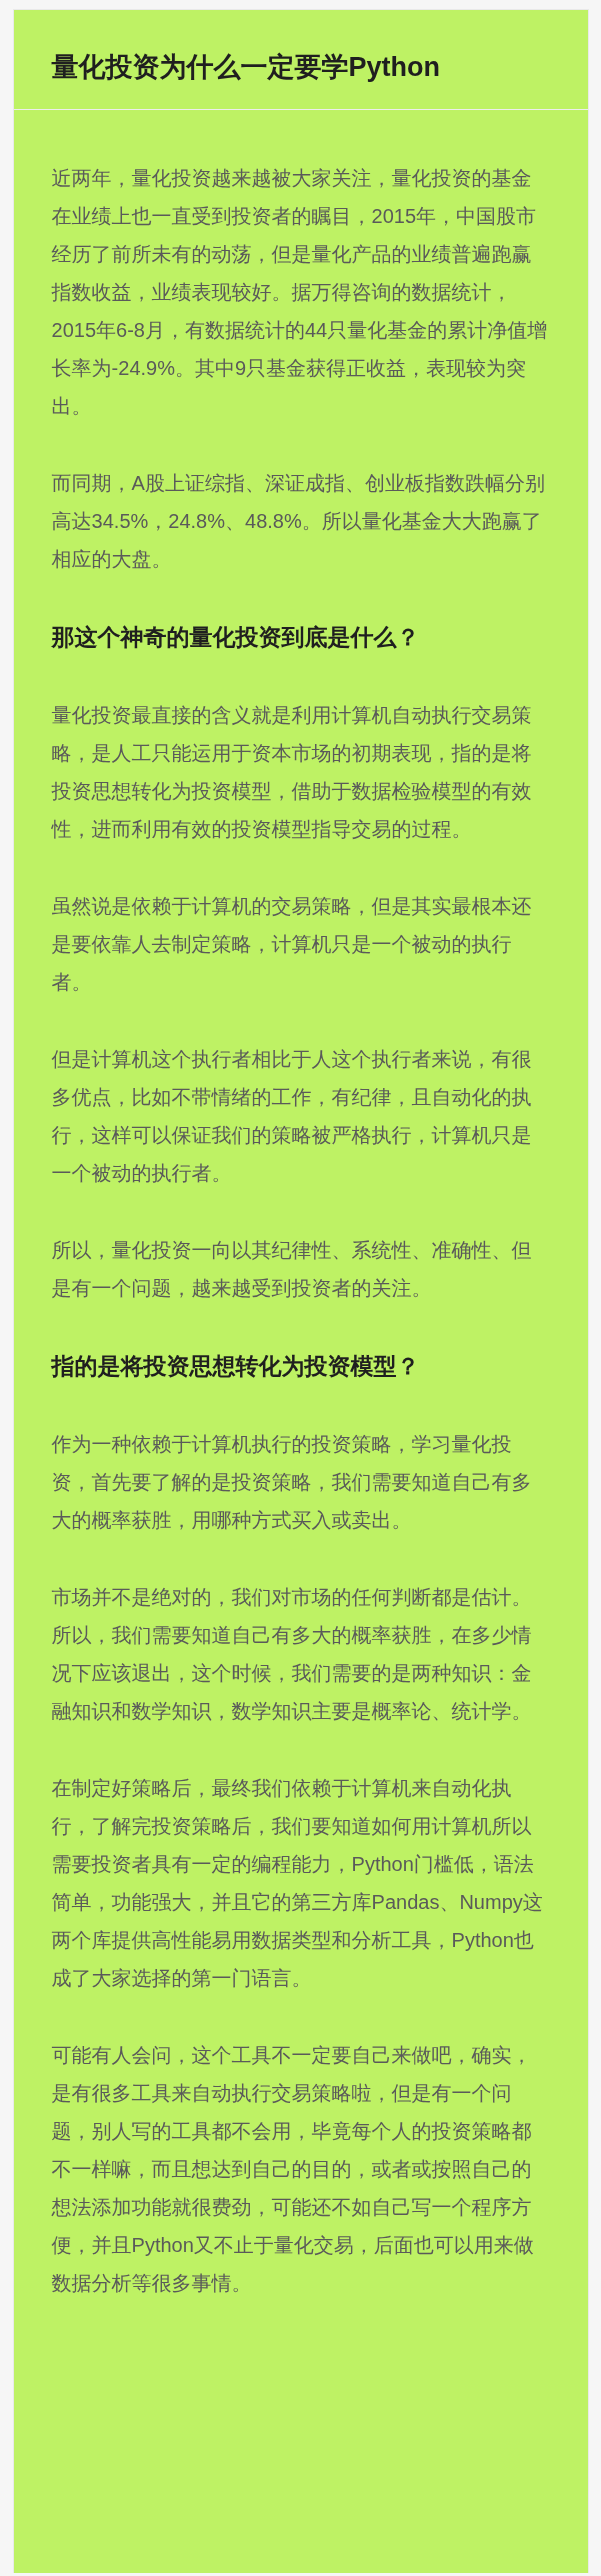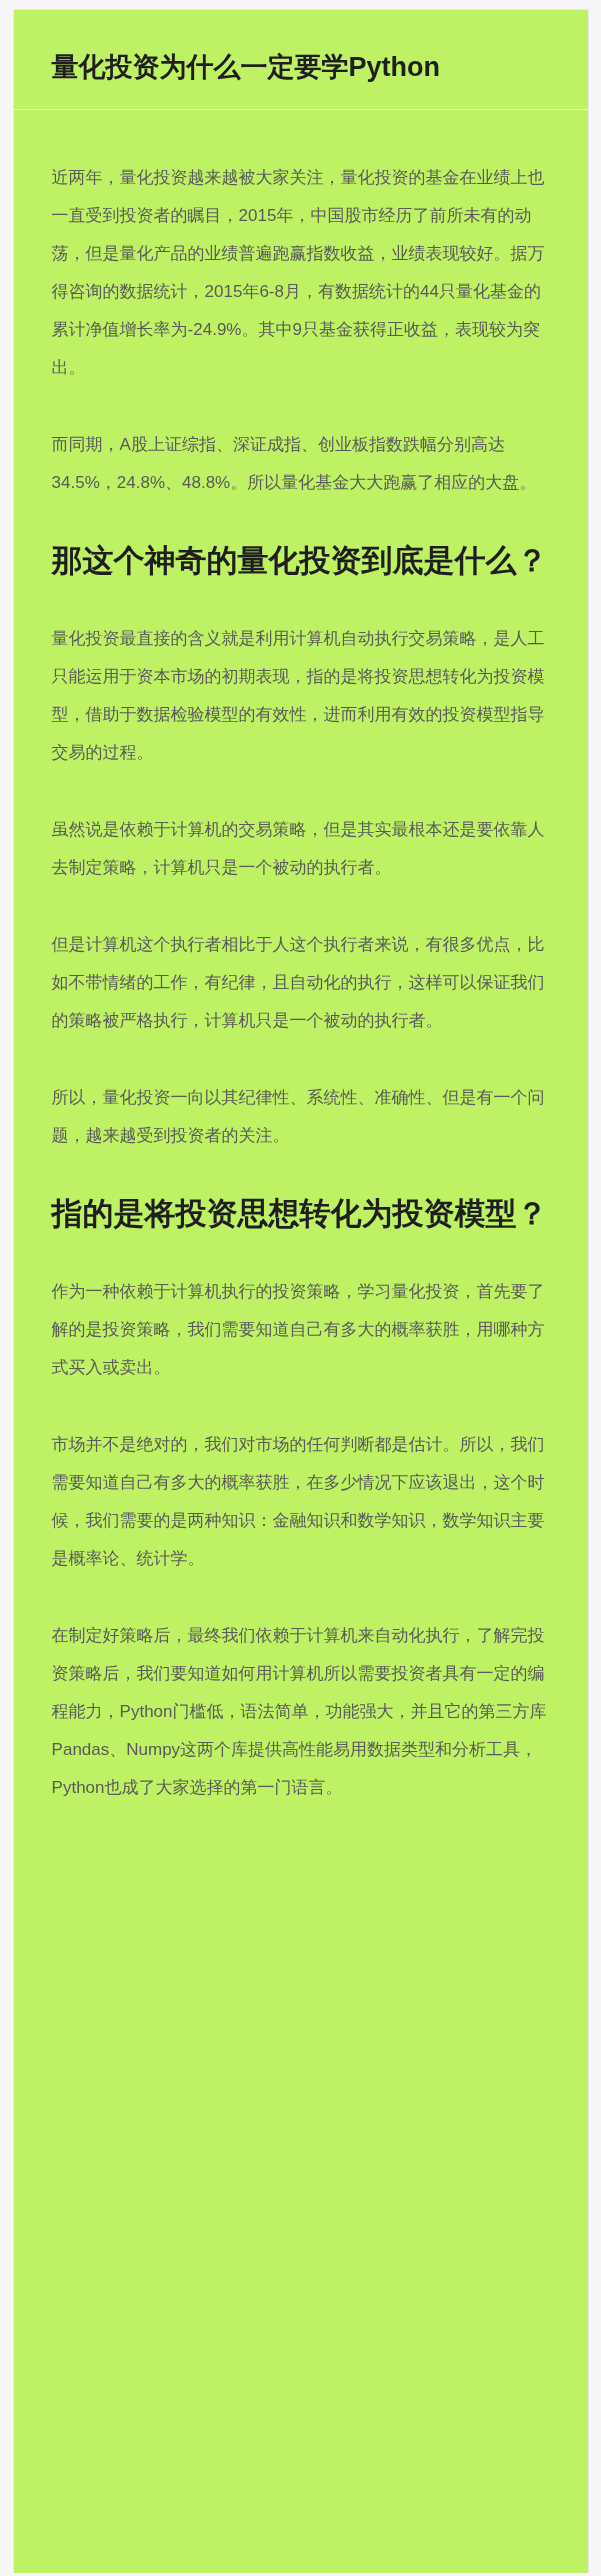--- a/index.html
+++ b/index.html
@@ -31,30 +31,30 @@
     font-size: 27px;
     line-height: 1.35;
     font-weight: 700;
     color: #1f1f1f;
   }
   .article-body {
     padding: 49px 38px 46px 38px;
   }
   .article-body p {
     margin: 0 0 39px 0;
-    font-size: 17px;
+    font-size: 20px;
     line-height: 38px;
     font-weight: 400;
     color: #5a5a5a;
     text-align: left;
     word-break: break-word;
   }
   .article-body h2 {
     margin: 0 0 39px 0;
-    font-size: 31px;
+    font-size: 23px;
     line-height: 40px;
     font-weight: 700;
     color: #1f1f1f;
   }
   .article-body > :last-child {
     margin-bottom: 0;
   }
 </style>
 </head>
 <body>
@@ -69,15 +69,16 @@
     <p>而同期，A股上证综指、深证成指、创业板指数跌幅分别高达34.5%，24.8%、48.8%。所以量化基金大大跑赢了相应的大盘。</p>
     <h2>那这个神奇的量化投资到底是什么？</h2>
     <p>量化投资最直接的含义就是利用计算机自动执行交易策略，是人工只能运用于资本市场的初期表现，指的是将投资思想转化为投资模型，借助于数据检验模型的有效性，进而利用有效的投资模型指导交易的过程。</p>
     <p>虽然说是依赖于计算机的交易策略，但是其实最根本还是要依靠人去制定策略，计算机只是一个被动的执行者。</p>
     <p>但是计算机这个执行者相比于人这个执行者来说，有很多优点，比如不带情绪的工作，有纪律，且自动化的执行，这样可以保证我们的策略被严格执行，计算机只是一个被动的执行者。</p>
     <p>所以，量化投资一向以其纪律性、系统性、准确性、但是有一个问题，越来越受到投资者的关注。</p>
     <h2>指的是将投资思想转化为投资模型？</h2>
     <p>作为一种依赖于计算机执行的投资策略，学习量化投资，首先要了解的是投资策略，我们需要知道自己有多大的概率获胜，用哪种方式买入或卖出。</p>
     <p>市场并不是绝对的，我们对市场的任何判断都是估计。所以，我们需要知道自己有多大的概率获胜，在多少情况下应该退出，这个时候，我们需要的是两种知识：金融知识和数学知识，数学知识主要是概率论、统计学。</p>
     <p>在制定好策略后，最终我们依赖于计算机来自动化执行，了解完投资策略后，我们要知道如何用计算机所以需要投资者具有一定的编程能力，Python门槛低，语法简单，功能强大，并且它的第三方库Pandas、Numpy这两个库提供高性能易用数据类型和分析工具，Python也成了大家选择的第一门语言。</p>
+    <p>可能有人会问，这个工具不一定要自己来做吧，确实，是有很多工具来自动执行交易策略啦，但是有一个问题，别人写的工具都不会用，毕竟每个人的投资策略都不一样嘛，而且想达到自己的目的，或者或按照自己的想法添加功能就很费劲，可能还不如自己写一个程序方便，并且Python又不止于量化交易，后面也可以用来做数据分析等很多事情。</p>
   </div>
 </div>
 
 
 </body></html>

